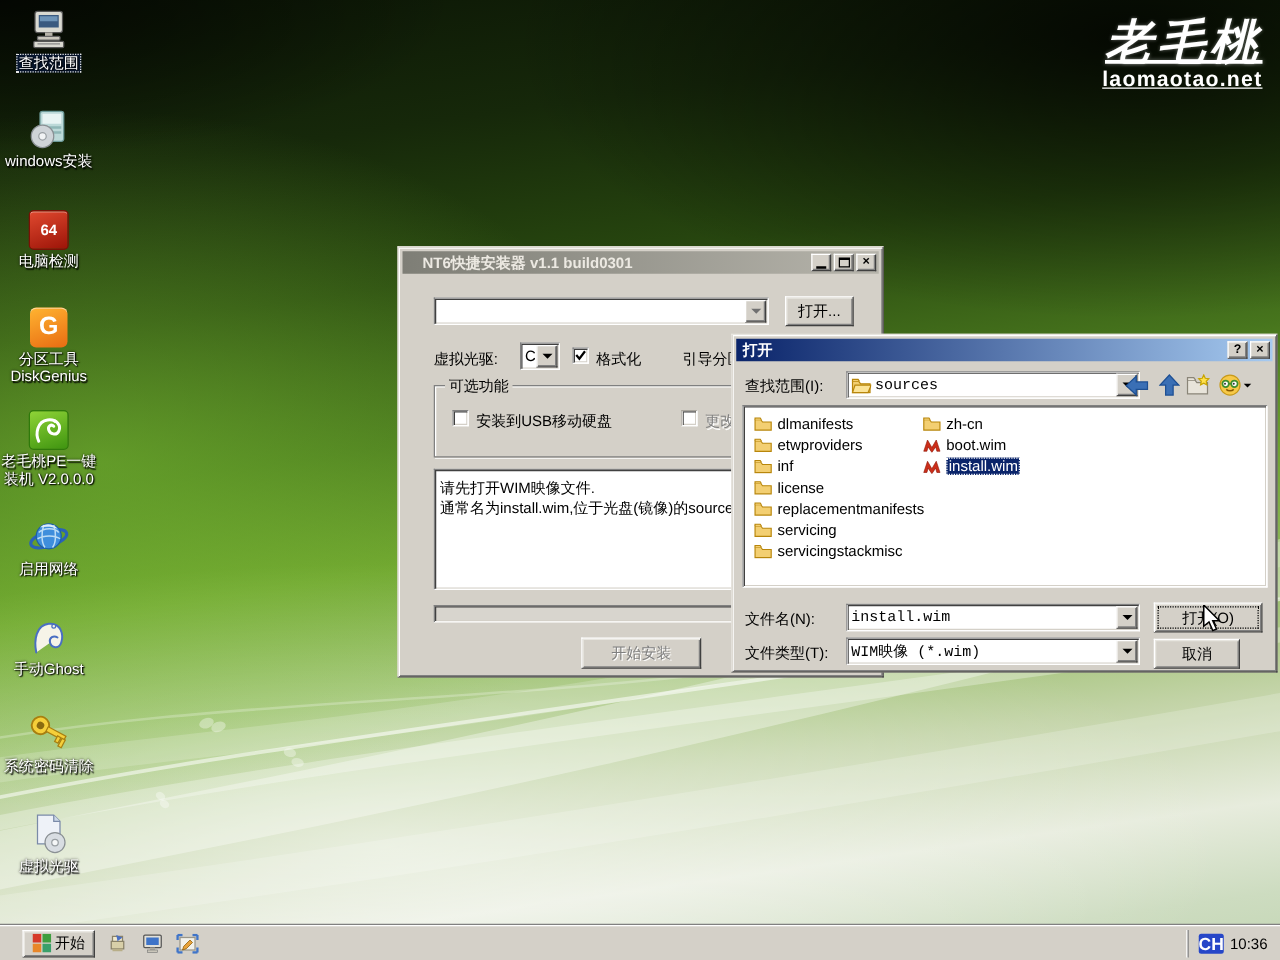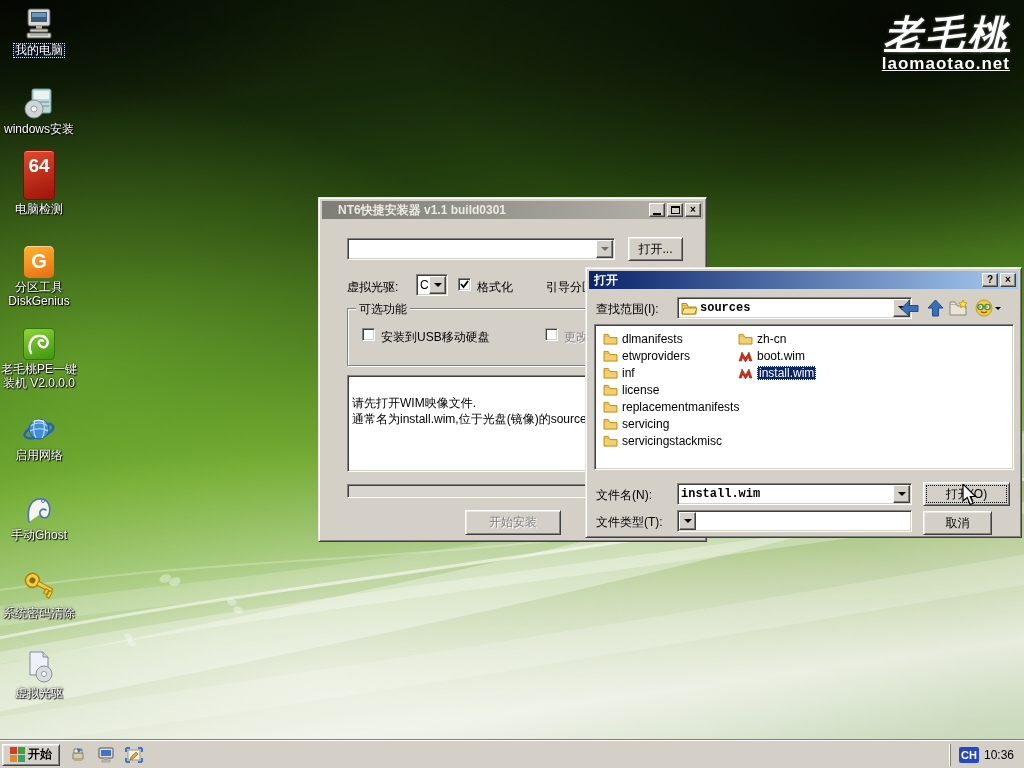--- a/index.html
+++ b/index.html
@@ -20,21 +20,21 @@
 
   .logo { position:absolute; top:14px; right:14px; text-align:right; color:#fff;text-decoration:underline; }
   .logo-brand { font-family:"Liberation Serif","DejaVu Serif",serif; font-size:38px; font-weight:bold; font-style:italic; letter-spacing:4px; line-height:40px; text-shadow:0 0 3px rgba(255,255,255,.4); }
   .logo-domain { font-size:17px; font-weight:bold; letter-spacing:1px; }
 
   
   .dicon { position:absolute; left:0; width:78px; text-align:center; }
   .dicon .art { height:34px; display:flex; justify-content:center; align-items:flex-end; }
   .dicon .lbl { margin-top:3px; color:#fff; font-size:12px; line-height:13px; text-shadow:1px 1px 1px #000, 0 0 2px #000; padding:0 1px; display:inline-block; }
   .dicon .lbl.focused { background:rgba(10,36,106,.45); border:1px dotted #e8e8e8; }
-  .badge64 { width:32px; height:50px; background:linear-gradient(160deg,#e0492f,#9c1408); border:1px solid #7a1005; border-radius:4px; color:#fff; font-weight:bold; font-size:19px; line-height:30px; text-align:center; box-shadow:inset 0 1px 0 rgba(255,255,255,.4); }
+  .badge64 { width:32px; height:32px; background:linear-gradient(160deg,#e0492f,#9c1408); border:1px solid #7a1005; border-radius:4px; color:#fff; font-weight:bold; font-size:12px; line-height:30px; text-align:center; box-shadow:inset 0 1px 0 rgba(255,255,255,.4); }
   .badgeG { width:30px; height:32px; background:linear-gradient(160deg,#ffb431,#e86c12); border-radius:5px; color:#fff; font-weight:bold; font-size:20px; line-height:30px; text-align:center; box-shadow:inset 0 1px 0 rgba(255,255,255,.5); }
   .badgePE { width:32px; height:32px; background:linear-gradient(160deg,#8fd437,#3f9410); border:1px solid #2f7a0a; border-radius:4px; display:flex; align-items:center; justify-content:center; }
 
   
   .win { position:absolute; background:#d4d0c8; border:1px solid; border-color:#e8e6e0 #404040 #404040 #e8e6e0; box-shadow:inset 1px 1px 0 #fff, inset -1px -1px 0 #808080; padding:3px; }
   .tbar { height:18px; display:flex; align-items:center; padding:0 2px 0 5px; color:#fff; font-weight:bold; }
   .tbar.inactive { background:linear-gradient(to right,#7e7e76,#b6b4ab); color:#ece9e2;padding-left:16px; }
   .tbar.active { background:linear-gradient(to right,#0a246a,#a6caf0); }
   .tbar .ttl { flex:1; white-space:nowrap; overflow:hidden; }
   .capbtn { width:16px; height:14px; margin-left:2px; background:#d4d0c8; border:1px solid; border-color:#fff #404040 #404040 #fff; box-shadow:inset -1px -1px 0 #808080; display:flex; align-items:center; justify-content:center; font-size:10px; font-weight:bold; color:#000; line-height:1; }
@@ -45,31 +45,31 @@
   .btn-focus-rect { outline:1px dotted #000; outline-offset:-4px; }
   .btn-disabled { color:#808080; text-shadow:1px 1px 0 #fff; }
   .sunken { background:#fff; border:1px solid; border-color:#808080 #fff #fff #808080; box-shadow:inset 1px 1px 0 #404040, inset -1px -1px 0 #d4d0c8; }
   .combo { display:flex; align-items:center; }
   .combo .val { flex:1; padding:2px 3px; white-space:nowrap; overflow:hidden; display:flex; align-items:center; gap:3px; }
   .combo .drop { width:17px; align-self:stretch; margin:1px; background:#d4d0c8; border:1px solid; border-color:#fff #404040 #404040 #fff; box-shadow:inset -1px -1px 0 #808080; display:flex; align-items:center; justify-content:center; }
   .arrow-dn { width:0; height:0; border-left:4px solid transparent; border-right:4px solid transparent; border-top:4px solid #000; }
   .cb { width:13px; height:13px; background:#fff; border:1px solid; border-color:#808080 #fff #fff #808080; box-shadow:inset 1px 1px 0 #404040, inset -1px -1px 0 #d4d0c8; display:inline-flex; align-items:center; justify-content:center; }
   .group { position:absolute; border:1px solid #808080; box-shadow:1px 1px 0 #fff, inset 1px 1px 0 #fff; }
   .group .legend { position:absolute; top:-8px; left:8px; background:#d4d0c8; padding:0 3px; }
-  .mono { font-family:"Liberation Mono","DejaVu Sans Mono",monospace; font-size:12px;font-weight:bold; }
+  .mono { font-family:"Liberation Mono","DejaVu Sans Mono",monospace; font-size:12px; }
 
   .row-item { height:17px; display:flex; align-items:center; gap:4px; white-space:nowrap; }
   .sel { background:#0a246a; color:#fff; outline:1px dotted #fff; outline-offset:-1px; padding:0 2px; }
 
   
   .taskbar { position:absolute; left:0; right:0; bottom:0; height:28px; background:#d4d0c8; border-top:1px solid #fff; box-shadow:0 -1px 0 #808080; display:flex; align-items:center; z-index:40; }
-  .startbtn { margin-left:2px; width:58px; height:22px; gap:3px; font-weight:bold; }
+  .startbtn { margin-left:18px; width:58px; height:22px; gap:3px; font-weight:normal; }
   .qlicon { width:20px; height:20px; margin-left:8px; display:flex; align-items:center; justify-content:center; }
   .tray { margin-left:auto; height:22px; display:flex; align-items:center; gap:5px; padding:0 8px 0 8px; border-left:1px solid #808080; box-shadow:-1px 0 0 #fff; margin-right:2px; }
-  .chbox { width:20px; height:16px; background:#2646c8; color:#fff; font-size:11px; font-weight:bold; display:flex; align-items:center; justify-content:center; border-radius:2px; }
+  .chbox { width:20px; height:16px; background:#2646c8; color:#fff; font-size:14px; font-weight:bold; display:flex; align-items:center; justify-content:center; border-radius:2px; }
 
   .cursor { position:absolute; z-index:99; pointer-events:none; }
 </style>
 </head>
 <body>
 
 <div class="desktop">
   <svg class="swirls" width="1024" height="768" viewBox="0 0 1024 768">
     <path d="M-60 700 C 240 640, 520 590, 1080 440" stroke="#ffffff" stroke-opacity="0.35" stroke-width="46" fill="none"></path>
     <path d="M-60 650 C 220 590, 480 570, 1080 470" stroke="#ffffff" stroke-opacity="0.55" stroke-width="3" fill="none"></path>
@@ -104,21 +104,21 @@
     <svg width="34" height="32" viewBox="0 0 34 32">
         <rect x="6" y="1" width="22" height="17" rx="2" fill="#d9d9d1" stroke="#555"></rect>
         <rect x="9" y="4" width="16" height="10" fill="#3a5a80"></rect>
         <rect x="10" y="5" width="14" height="4" fill="#6e94b8"></rect>
         <rect x="14" y="18" width="6" height="3" fill="#b5b2a8"></rect>
         <rect x="8" y="21" width="18" height="3" rx="1" fill="#c9c6bc" stroke="#666"></rect>
         <rect x="5" y="25" width="24" height="5" rx="1" fill="#d9d9d1" stroke="#555"></rect>
         <line x1="8" y1="27" x2="26" y2="27" stroke="#888"></line>
       </svg>
   </div>
-  <span class="lbl focused">我的电脑</span>
+  <span class="lbl focused">查找范围</span>
 </div>
 
 <div class="dicon" style="top:86px">
   <div class="art">
     <svg width="34" height="34" viewBox="0 0 34 34">
         <rect x="10" y="3" width="19" height="24" rx="2" fill="#bcd9d8" stroke="#6d9a99"></rect>
         <rect x="12" y="5" width="15" height="8" fill="#e8f4f3"></rect>
         <rect x="12" y="15" width="15" height="2" fill="#8fb7b6"></rect>
         <rect x="12" y="19" width="15" height="2" fill="#8fb7b6"></rect>
         <circle cx="12" cy="23" r="9" fill="#cfd4d8" stroke="#8a9094"></circle>
@@ -244,21 +244,21 @@
   <span style="position:absolute; left:227px; top:81px">引导分区:</span>
 
   <div class="group" style="left:28px; top:110px; width:342px; height:58px">
     <span class="legend">可选功能</span>
     <span class="cb" style="position:absolute; left:14px; top:19px"></span>
     <span style="position:absolute; left:33px; top:20px">安装到USB移动硬盘</span>
     <span class="cb" style="position:absolute; left:197px; top:19px; border-color:#a8a49c #fff #fff #a8a49c"></span>
     <span style="position:absolute; left:216px; top:20px; color:#808080; text-shadow:1px 1px 0 #fff">更改系统占</span>
   </div>
 
-  <div class="sunken" style="position:absolute; left:28px; top:177px; width:342px; height:97px; padding:19px 4px; line-height:16px; overflow:hidden">
+  <div class="sunken" style="position:absolute; left:28px; top:177px; width:342px; height:97px; padding:6px 4px; line-height:16px; overflow:hidden">
     <div style="white-space:nowrap">请先打开WIM映像文件.</div>
     <div style="white-space:nowrap">通常名为install.wim,位于光盘(镜像)的sources</div>
   </div>
 
   <div class="sunken" style="position:absolute; left:28px; top:286px; width:342px; height:14px; background:#d8d5ce"></div>
 
   <div class="btn3d btn-disabled" style="position:absolute; left:146px; top:312px; width:96px; height:25px">
     <span>开始安装</span>
   </div>
 </div>
@@ -395,20 +395,21 @@
     <span class="drop">
         <span class="arrow-dn"></span>
       </span>
   </div>
   <div class="btn3d btn-default btn-focus-rect" style="position:absolute; left:337px; top:214px; width:87px; height:24px">
     <span>打开(O)</span>
   </div>
 
   <span style="position:absolute; left:10px; top:246px">文件类型(T):</span>
   <div class="sunken combo" style="position:absolute; left:91px; top:242px; width:235px; height:22px">
+    <span class="val mono">WIM映像 (*.wim)</span>
     <span class="drop">
         <span class="arrow-dn"></span>
       </span>
   </div>
   <div class="btn3d" style="position:absolute; left:337px; top:243px; width:69px; height:24px">
     <span>取消</span>
   </div>
 </div>
 
 <div class="taskbar">

